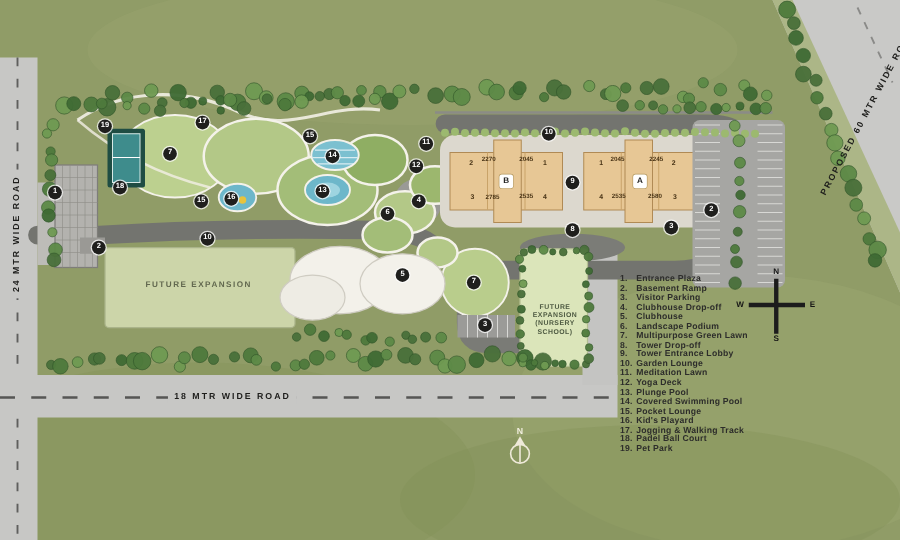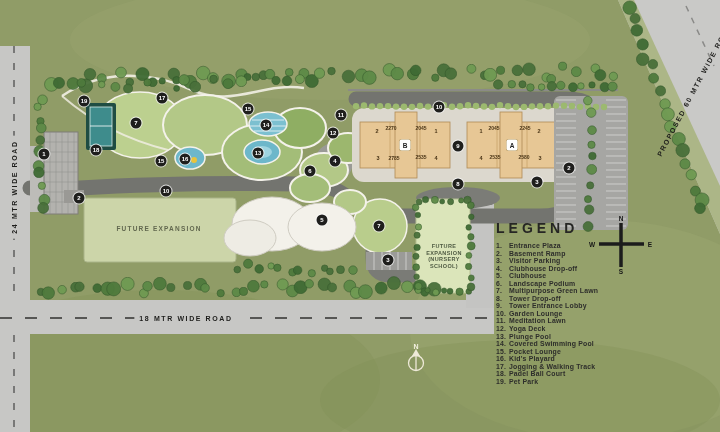--- a/index.html
+++ b/index.html
@@ -463,21 +463,20 @@
         <div class="tower-lbl" style="font-size: 5.5px; left: 539px; top: 131px;">2</div>
         <div class="tower-lbl tower-letter" style="left: 512px; top: 145px;">A</div>
         <div class="tower-lbl" style="font-size: 5.5px; left: 481px; top: 158px;">4</div>
         <div class="tower-lbl" style="left: 495px; top: 157px;">2535</div>
         <div class="tower-lbl" style="left: 524px; top: 157px;">2580</div>
         <div class="tower-lbl" style="font-size: 5.5px; left: 540px; top: 158px;">3</div>
       </div>
   </div>
 
   <div id="legend">
-    <div id="legend-title">LEGEND</div>
     <div id="legend-items">
         <div class="legend-row">
           <span class="legend-num">1.</span>
           <span>Entrance Plaza</span>
         </div>
         <div class="legend-row">
           <span class="legend-num">2.</span>
           <span>Basement Ramp</span>
         </div>
         <div class="legend-row">

